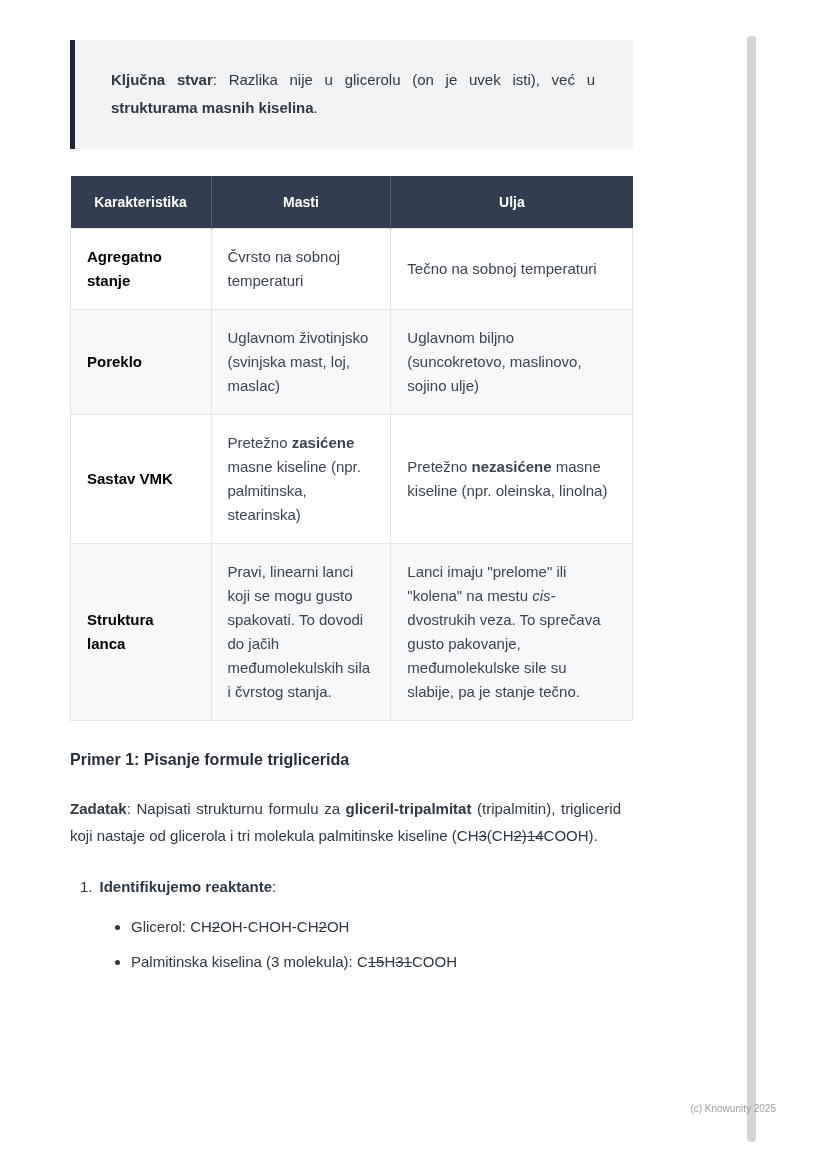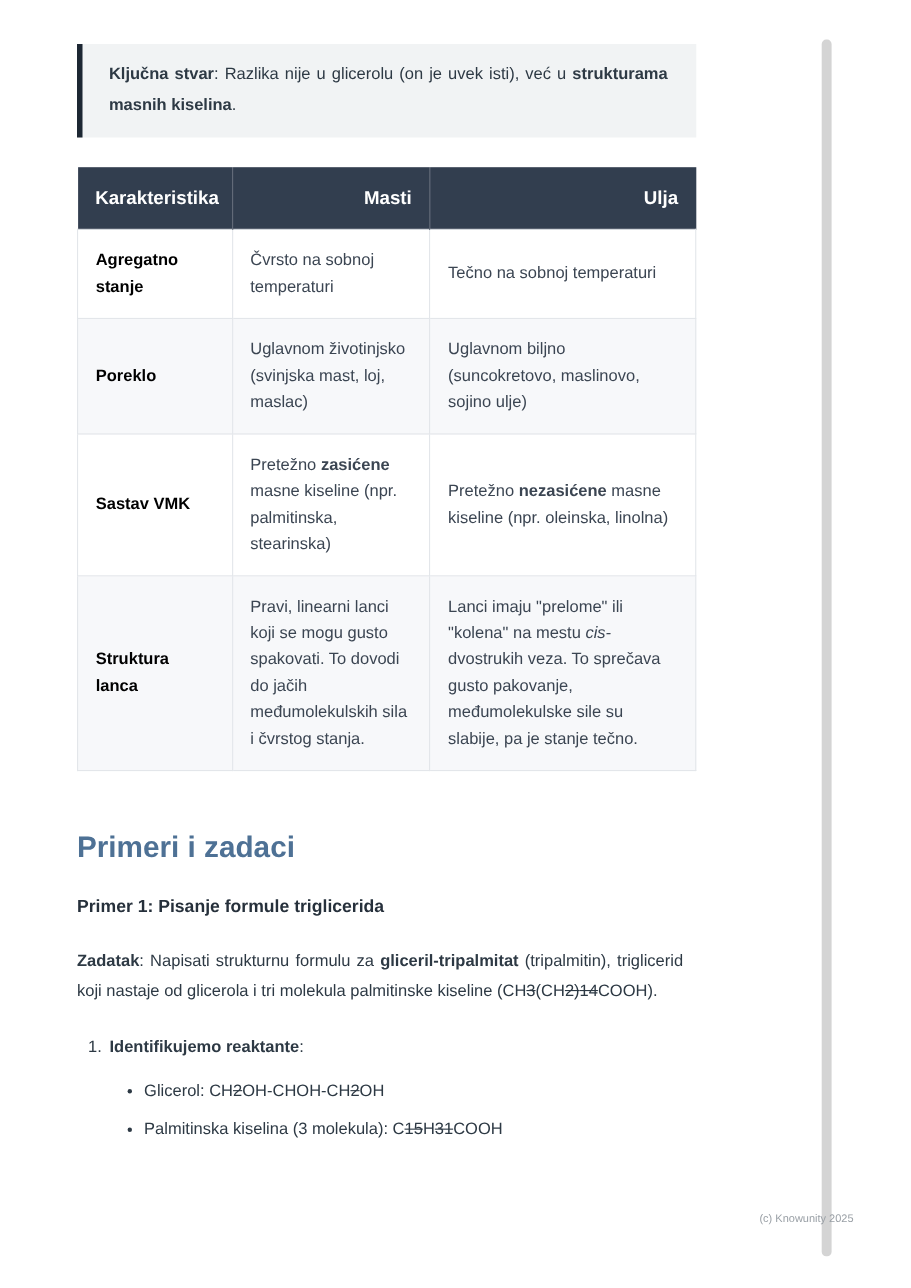--- a/index.html
+++ b/index.html
@@ -14,21 +14,21 @@
   .page { position: relative; width: 828px; height: 1171px; background:#fff; }
   .content { position: absolute; left: 70px; top: 40px; width: 563px; }
 
   
   .callout {
     background: #f1f3f4;
     border-left: 5px solid #1d2733;
     padding: 14px 26px 15px 24px;
   }
   .callout-text {
-    margin: 0;
+    margin: 12px;
     font-size: 15px;
     line-height: 28px;
     text-align: justify;
     color: #2d3944;
   }
 
   
   .b { font-weight: 700; }
   .i { font-style: italic; text-align: center; }
   .st { text-decoration: line-through; }
@@ -40,23 +40,23 @@
     margin-top: 27px;
     font-size: 15px;
     table-layout: fixed;
   }
   col.c1 { width: 25%; }
   col.c2 { width: 32%; }
   col.c3 { width: 43%; }
   table.cmp thead th {
     background: #323e4f;
     color: #ffffff;
-    text-align: right;
+    text-align: center;
     font-weight: 600;
-    font-size: 17px;
+    font-size: 14px;
     padding: 18px 16px;
     border-right: 1px solid rgba(255,255,255,0.18);
   }
   table.cmp thead th:last-child { border-right: none; }
   table.cmp tbody th,
   table.cmp tbody td {
     border: 1px solid #e3e6ea;
     padding: 16px;
     vertical-align: middle;
     line-height: 24px;
@@ -159,21 +159,20 @@
             <td><span>Pretežno </span><span class="b">nezasićene</span><span> masne kiseline (npr. oleinska, linolna)</span></td>
           </tr>
           <tr class="alt">
             <th><span>Struktura lanca</span></th>
             <td><span>Pravi, linearni lanci koji se mogu gusto spakovati. To dovodi do jačih međumolekulskih sila i čvrstog stanja.</span></td>
             <td><span>Lanci imaju "prelome" ili "kolena" na mestu </span><span class="i">cis-</span><span>dvostrukih veza. To sprečava gusto pakovanje, međumolekulske sile su slabije, pa je stanje tečno.</span></td>
           </tr>
         </tbody>
     </table>
 
-    <h1 class="section-title">Primeri i zadaci</h1>
 
     <h3 class="example-title">Primer 1: Pisanje formule triglicerida</h3>
 
     <p class="para justify"><span class="b">Zadatak</span><span>: Napisati strukturnu formulu za </span><span class="b">gliceril-tripalmitat</span><span> (tripalmitin), triglicerid koji nastaje od glicerola i tri molekula palmitinske kiseline (CH</span><span class="st">3</span><span>(CH</span><span class="st">2)</span><span class="st">14</span><span>COOH).</span></p>
 
 
     <div class="olist">
       <div class="oitem">
         <span class="onum">1.</span><span class="otext"><span class="b">Identifikujemo reaktante</span><span>:</span></span>
       </div>

